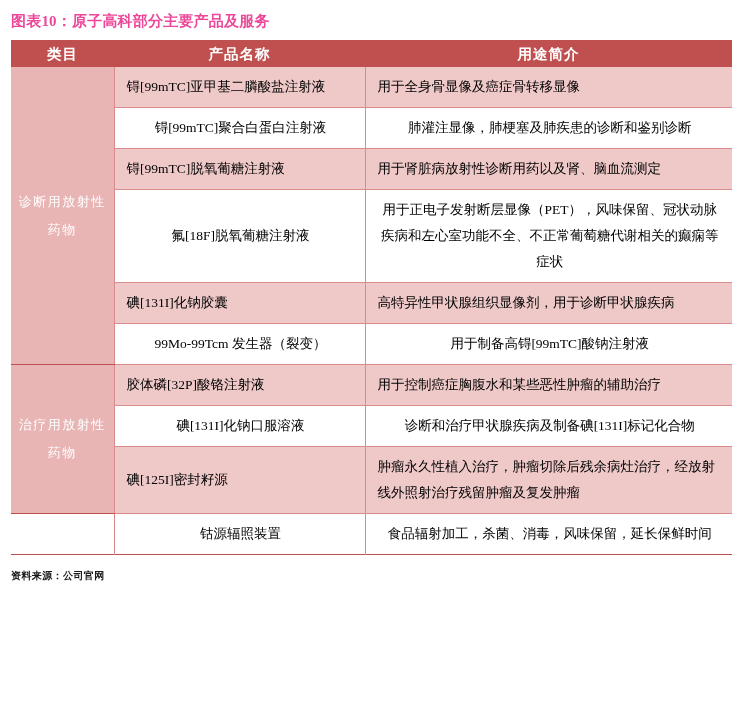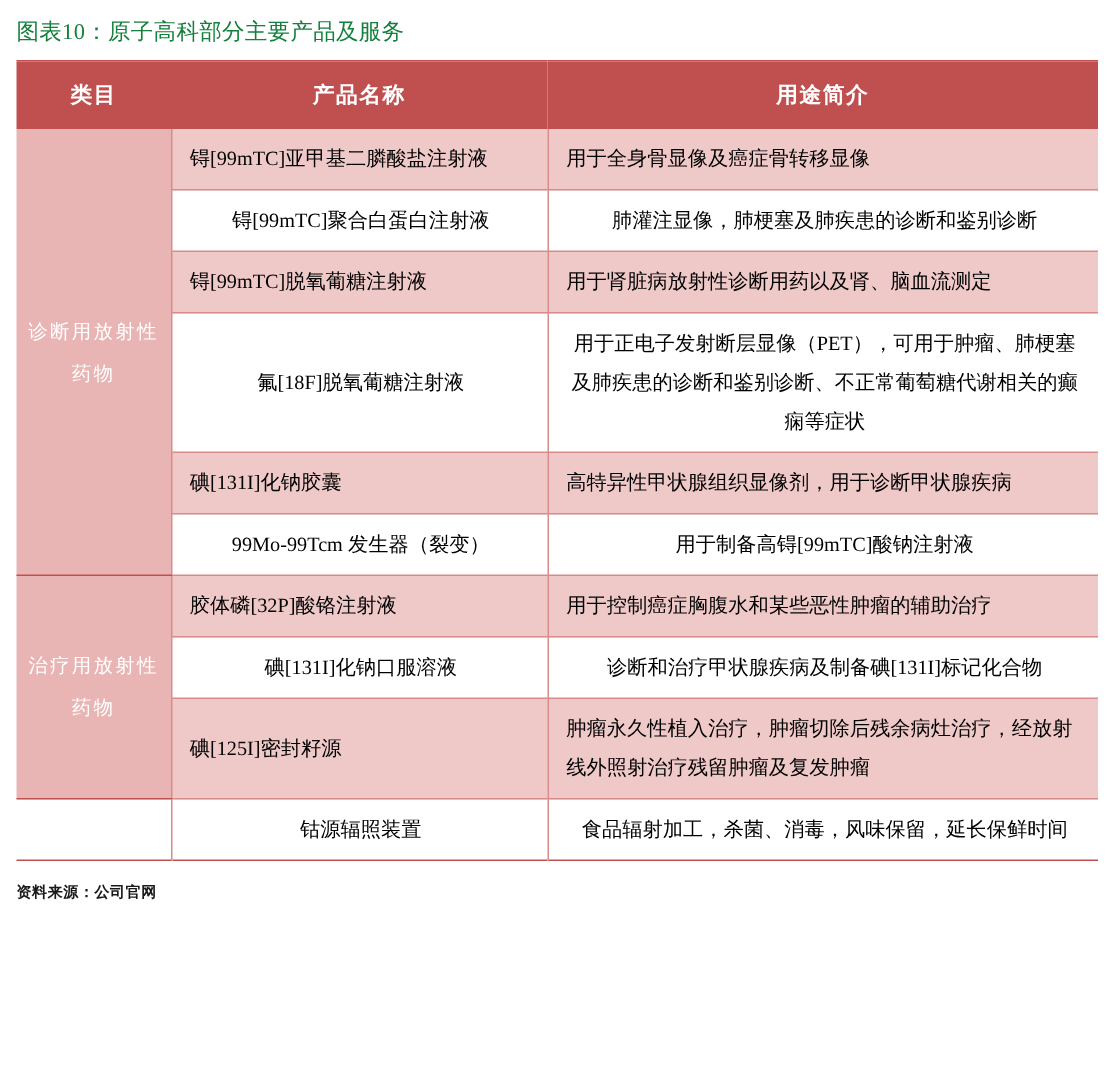--- a/index.html
+++ b/index.html
@@ -19,22 +19,22 @@
     position: relative;
     width: 743px;
     height: 728px;
     box-sizing: border-box;
     padding: 0 11px;
   }
 
   
   .title {
     font-size: 15px;
-    font-weight: normal;
-    color: #15803d;
+    font-weight: bold;
+    color: #ec4899;
     padding-top: 12px;
     padding-bottom: 9px;
     letter-spacing: 0.2px;
     white-space: nowrap;
   }
 
   
   table.product-table {
     width: 721px;
     border-collapse: collapse;
@@ -46,21 +46,21 @@
   col.c-cat   { width: 103px; }
   col.c-name  { width: 251px; }
   col.c-use   { width: 367px; }
 
   thead th {
     background: #c05050;
     color: #ffffff;
     font-size: 14.5px;
     font-weight: bold;
     text-align: center;
-    height: 45px;
+    height: 26px;
     padding: 0;
     border: none;
     letter-spacing: 1px;
     margin-left: 40px;
   }
 
   tbody td {
     font-size: 13.5px;
     line-height: 26px;
     vertical-align: middle;
@@ -134,21 +134,21 @@
         <tr class="shade-white">
           <td class="name-cell">锝[99mTC]聚合白蛋白注射液</td>
           <td class="use-cell">肺灌注显像，肺梗塞及肺疾患的诊断和鉴别诊断</td>
         </tr>
         <tr class="shade-pink">
           <td class="name-cell">锝[99mTC]脱氧葡糖注射液</td>
           <td class="use-cell">用于肾脏病放射性诊断用药以及肾、脑血流测定</td>
         </tr>
         <tr class="shade-white">
           <td class="name-cell">氟[18F]脱氧葡糖注射液</td>
-          <td class="use-cell">用于正电子发射断层显像（PET），可用于肿瘤、肺梗塞及肺疾患的诊断和鉴别诊断、不正常葡萄糖代谢相关的癫痫等症状</td>
+          <td class="use-cell">用于正电子发射断层显像（PET），风味保留、冠状动脉疾病和左心室功能不全、不正常葡萄糖代谢相关的癫痫等症状</td>
         </tr>
         <tr class="shade-pink">
           <td class="name-cell">碘[131I]化钠胶囊</td>
           <td class="use-cell">高特异性甲状腺组织显像剂，用于诊断甲状腺疾病</td>
         </tr>
         <tr class="shade-white">
           <td class="name-cell">99Mo-99Tcm 发生器（裂变）</td>
           <td class="use-cell">用于制备高锝[99mTC]酸钠注射液</td>
         </tr>
         <tr class="shade-pink">

